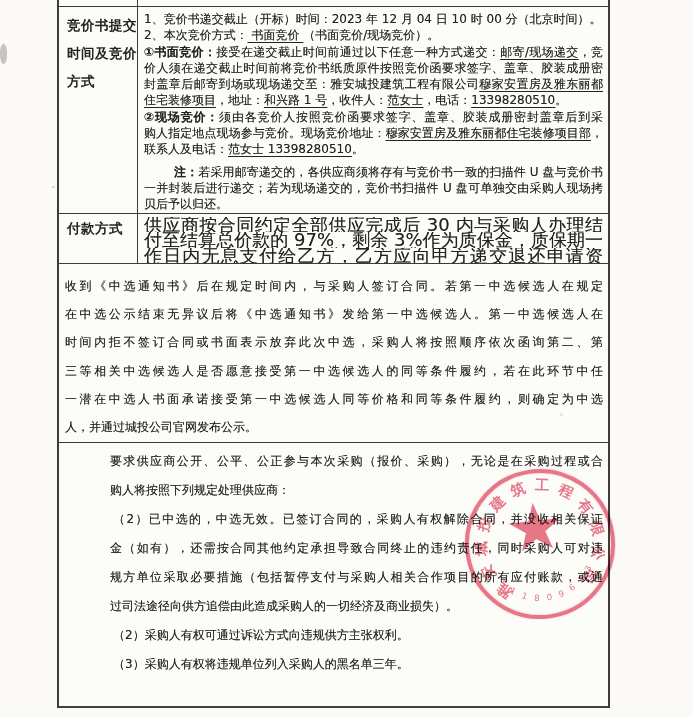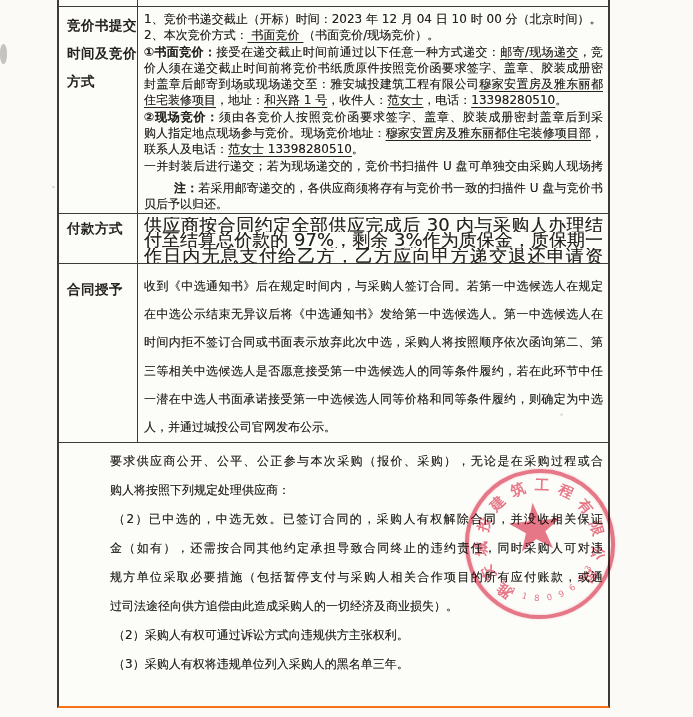--- a/index.html
+++ b/index.html
@@ -7,21 +7,21 @@
     width:693px;height:717px;position:relative;overflow:hidden;
     background:#fbfaf6;
     font-family:"DejaVu Sans",sans-serif;
     color:#26231f;
   }
   .page{position:absolute;inset:0;}
   
   .tbl{
     position:absolute;left:57px;top:0;width:553px;height:708px;
     box-sizing:border-box;
-    border-left:2px solid #3d3b38;border-right:2px solid #3d3b38;border-bottom:2px solid #f97316;
+    border-left:2px solid #3d3b38;border-right:2px solid #3d3b38;border-bottom:2px solid #404040;
     display:flex;flex-direction:column;
     background:rgba(255,255,255,.35);
   }
   .row{display:flex;box-sizing:border-box;border-top:1.5px solid #3d3b38;flex:none;}
   .row-spacer{height:6px;border-top:none;}
   .label-cell{
     width:79px;flex:none;box-sizing:border-box;
     border-right:1.5px solid #3d3b38;
     display:flex;flex-direction:column;
     font-weight:700;font-size:13.5px;letter-spacing:.5px;
@@ -110,41 +110,38 @@
       <div class="content-cell">
           <div class="line end"><span>1、竞价书递交截止（开标）时间：2023 年 12 月 04 日 10 时 00 分（北京时间）。</span></div>
           <div class="line end"><span>2、本次竞价方式：</span><span class="u"> 书面竞价 </span><span>（书面竞价/现场竞价）。</span></div>
           <div class="line"><span class="b">①书面竞价：</span><span>接受在递交截止时间前通过以下任意一种方式递交：</span><span class="u">邮寄/现场递交</span><span>，竞</span></div>
           <div class="line"><span>价人须在递交截止时间前将竞价书纸质原件按照竞价函要求签字、盖章、胶装成册密</span></div>
           <div class="line"><span>封盖章后邮寄到场或现场递交至：雅安城投建筑工程有限公司</span><span class="u">穆家安置房及雅东丽都</span></div>
           <div class="line end"><span class="u">住宅装修项目</span><span>，地址：</span><span class="u">和兴路 1 号</span><span>，收件人：</span><span class="u">范女士</span><span>，电话：</span><span class="u">13398280510</span><span>。</span></div>
           <div class="line"><span class="b">②现场竞价：</span><span>须由各竞价人按照竞价函要求签字、盖章、胶装成册密封盖章后到采</span></div>
           <div class="line"><span>购人指定地点现场参与竞价。现场竞价地址：</span><span class="u">穆家安置房及雅东丽都住宅装修项目部</span><span>，</span></div>
           <div class="line end"><span>联系人及电话：</span><span class="u">范女士 13398280510</span><span>。</span></div>
+          <div class="line" style="margin-top: 6px; text-indent: 30px;"><span class="b">注：</span><span>若采用邮寄递交的，各供应商须将存有与竞价书一致的扫描件 U 盘与竞价书</span></div>
           <div class="line"><span>一并封装后进行递交；若为现场递交的，竞价书扫描件 U 盘可单独交由采购人现场拷</span></div>
-          <div class="line" style="margin-top: 6px; text-indent: 30px;"><span class="b">注：</span><span>若采用邮寄递交的，各供应商须将存有与竞价书一致的扫描件 U 盘与竞价书</span></div>
           <div class="line end"><span>贝后予以归还。</span></div>
         </div>
     </div>
 
     <div class="row row-payment">
       <div class="label-cell">
           <div class="line">付款方式</div>
         </div>
       <div class="content-cell">
           <div class="line"><span>供应商按合同约定全部供应完成后 30 内与采购人办理结算，结算完成后 30 日内，支</span></div>
           <div class="line"><span>付至结算总价款的 97%，剩余 3%作为质保金，质保期一年（在质保期届满后 30 个工</span></div>
           <div class="line end"><span>作日内无息支付给乙方，乙方应向甲方递交退还申请资料）。</span></div>
         </div>
     </div>
 
     <div class="row row-award">
-      <div class="label-cell">
-          <div class="line">合同授予</div>
-        </div>
       <div class="content-cell">
           <div class="line"><span>收到《中选通知书》后在规定时间内，与采购人签订合同。若第一中选候选人在规定</span></div>
           <div class="line"><span>在中选公示结束无异议后将《中选通知书》发给第一中选候选人。第一中选候选人在</span></div>
           <div class="line"><span>时间内拒不签订合同或书面表示放弃此次中选，采购人将按照顺序依次函询第二、第</span></div>
           <div class="line"><span>三等相关中选候选人是否愿意接受第一中选候选人的同等条件履约，若在此环节中任</span></div>
           <div class="line"><span>一潜在中选人书面承诺接受第一中选候选人同等价格和同等条件履约，则确定为中选</span></div>
           <div class="line end"><span>人，并通过城投公司官网发布公示。</span></div>
         </div>
     </div>
 

